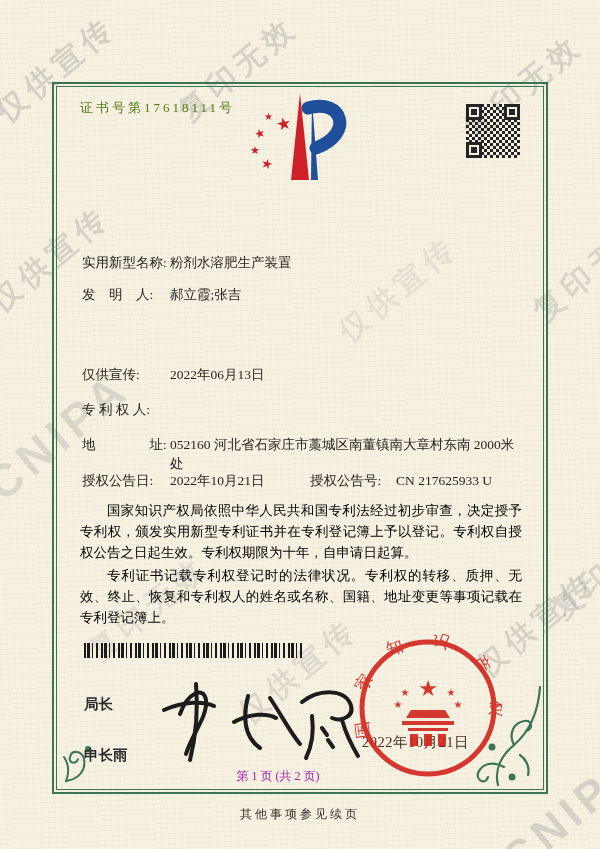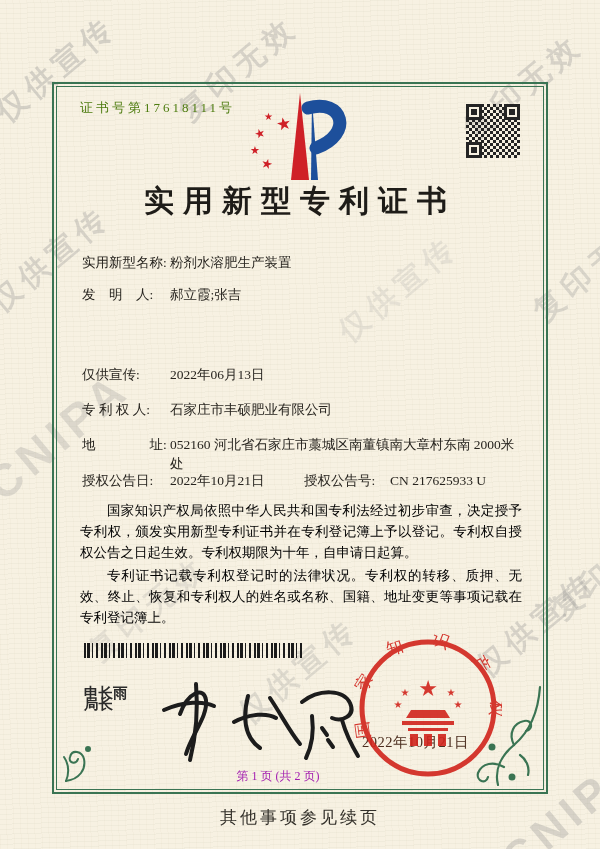--- a/index.html
+++ b/index.html
@@ -32,37 +32,37 @@
   .qr .f1{left:0;top:0}.qr .f2{right:0;top:0}.qr .f3{left:0;bottom:0}
   .title{position:absolute;left:0;top:181px;width:600px;text-align:center;
          font-size:30px;font-weight:bold;letter-spacing:9px;color:#1e1c18;margin:0;}
   .row{position:absolute;left:82px;width:444px;display:flex;font-size:13.5px;line-height:19px;}
   .lbl{flex:none;width:88px;white-space:pre-wrap;}
   .val{white-space:pre-wrap;}
   .row.r-name{top:253px}.row.r-inv{top:285px}.row.r-no{top:330px}
   .row.r-file{top:365px}.row.r-own{top:400px}.row.r-addr{top:435px}
   .row.r-grant{top:471px;position:absolute}
   .r-addr .val{width:352px;}
-  .pair2{position:absolute;left:222px;top:0;display:flex;justify-content:flex-end;}
+  .pair2{position:absolute;left:228px;top:0;display:flex;justify-content:flex-end;}
   .pair2 .lbl{width:86px;}
   .body-text{position:absolute;left:80px;top:500px;width:442px;font-size:13.5px;
              line-height:21px;text-align:justify;color:#000000;}
   .body-text p{margin:0 0 2px 0;text-indent:2em;}
   .barcode{position:absolute;left:84px;top:643px;width:220px;height:15px;background:
     repeating-linear-gradient(90deg,#1b1b1b 0 2px,transparent 2px 3px,#1b1b1b 3px 6px,
     transparent 6px 8px,#1b1b1b 8px 9px,transparent 9px 12px,#1b1b1b 12px 14px,transparent 14px 17px);}
   .official{position:absolute;left:84px;font-family:Liberation Serif, serif;
             font-weight:600;font-size:14.5px;color:#2b2b2b;}
-  .official.o1{top:695px}.official.o2{top:684px}
+  .official.o1{top:695px}.official.o2{top:746px}
   .sig{position:absolute;left:150px;top:676px;}
   .seal-date{position:absolute;left:362px;top:733px;width:150px;font-size:14.5px;
              letter-spacing:0.5px;color:#4a2c1e;z-index:1;}
   .seal{position:absolute;left:354px;top:634px;z-index:2;opacity:0.9;}
   .pageno{position:absolute;left:0;top:768px;width:556px;text-align:center;font-size:12px;color:#a21caf;}
-  .note{position:absolute;left:0;top:806px;width:600px;text-align:center;font-size:17px;
+  .note{position:absolute;left:0;top:806px;width:600px;text-align:center;font-size:12px;
         letter-spacing:3px;color:#33302a;}
 </style>
 </head>
 <body>
 
 <div class="page">
 
   <div id="wm-layer">
       <div class="wm" style="left: -12px; top: 100px; font-size: 30px; opacity: 0.32;">仅供宣传</div>
       <div class="wm" style="left: 170px; top: 100px; font-size: 30px; opacity: 0.3;">复印无效</div>
@@ -110,37 +110,35 @@
     <text x="2" y="64" font-size="11" fill="#cf2027">★</text>
     <text x="14" y="78" font-size="13" fill="#cf2027" transform="rotate(14 18 70)">★</text>
   </svg>
 
   <div class="qr">
     <div class="f f1"></div>
     <div class="f f2"></div>
     <div class="f f3"></div>
   </div>
 
-  <h1 class="title">实用新型专利证书</h1>
 
   <div class="row r-name">
     <span class="lbl">实用新型名称:</span>
     <span class="val">粉剂水溶肥生产装置</span>
   </div>
   <div class="row r-inv">
     <span class="lbl">发　明　人:</span>
     <span class="val">郝立霞;张吉</span>
   </div>
   <div class="row r-file">
     <span class="lbl">仅供宣传:</span>
     <span class="val">2022年06月13日</span>
   </div>
   <div class="row r-own">
     <span class="lbl">专 利 权 人:</span>
-    <span class="val">石家庄市丰硕肥业有限公司</span>
   </div>
   <div class="row r-addr">
     <span class="lbl">地　　　　址:</span>
     <span class="val">052160 河北省石家庄市藁城区南董镇南大章村东南 2000米处</span>
   </div>
   <div class="row r-grant">
     <span class="lbl">授权公告日:</span>
     <span class="val">2022年10月21日</span>
     <span class="pair2">
       <span class="lbl">授权公告号:</span>

